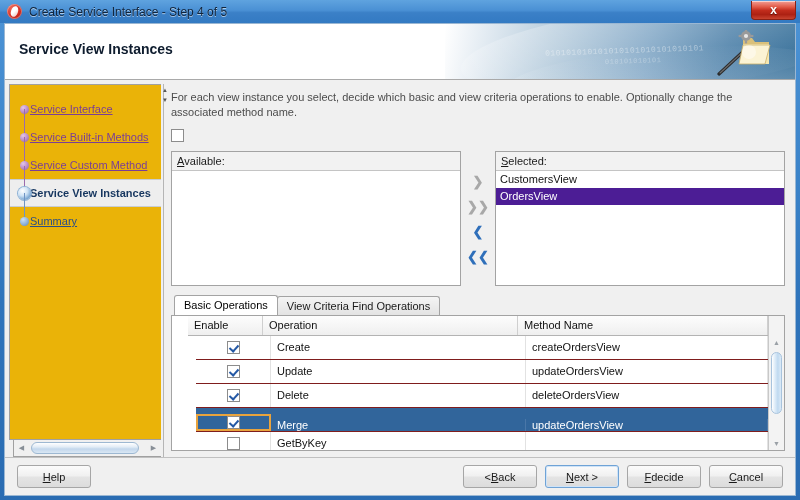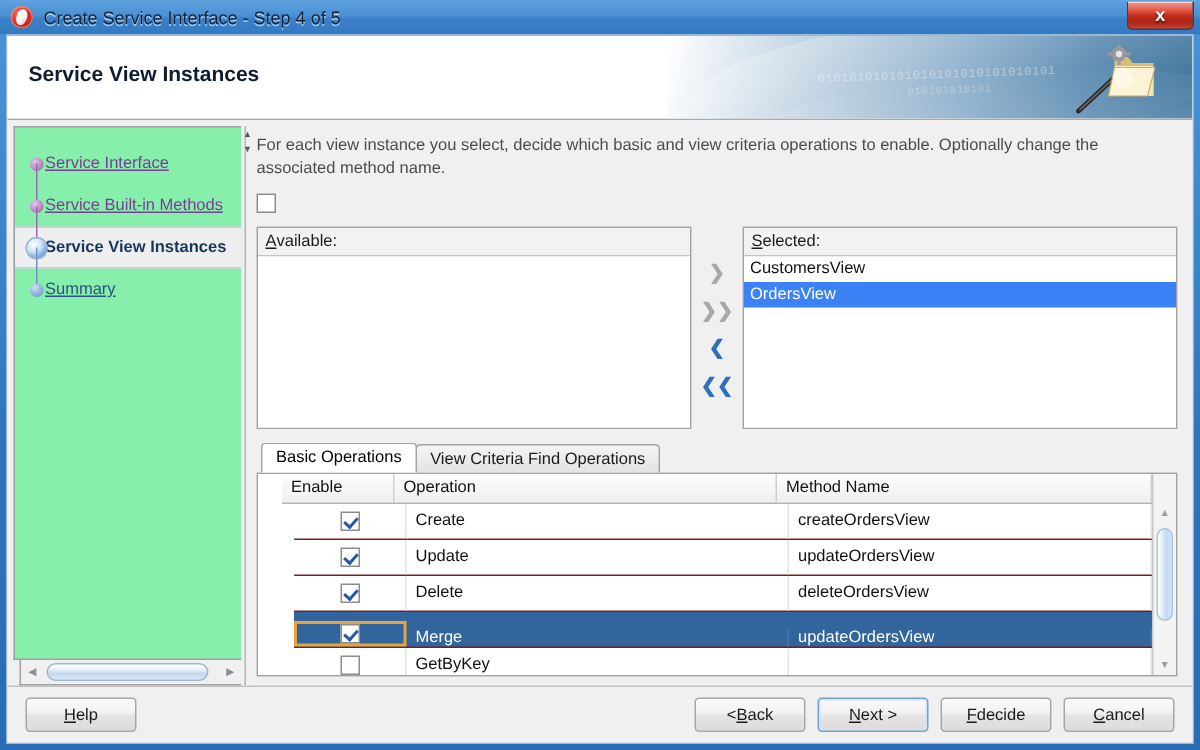--- a/index.html
+++ b/index.html
@@ -141,21 +141,21 @@
 
   
   .sidebar-wrap {
     width: 156px; flex: 0 0 auto;
     display: flex; flex-direction: column;
     background: #f0f0f0;
     padding: 4px 0 0 4px;
   }
   .sidebar {
     flex: 1 1 auto;
-    background: #86efac;
+    background: #eab308;
     border: 1px solid #a0a0a0;
     border-right: none;
     position: relative;
     overflow: hidden;
     padding-top: 10px;
   }
   .step {
     position: relative;
     height: 28px;
     display: flex; align-items: center;
@@ -304,21 +304,21 @@
     overflow: hidden;
   }
   .list-item {
     height: 17px; line-height: 17px;
     padding-left: 4px;
     font-size: 11px; color: #101010;
     white-space: nowrap;
     cursor: default;
   }
   .list-item.sel {
-    background: #3b82f6; color: #ffffff;
+    background: #4c1d95; color: #ffffff;
   }
   .xfer {
     width: 34px; flex: 0 0 auto;
     display: flex; flex-direction: column;
     align-items: center;
     padding-top: 22px;
     gap: 7px;
   }
   .xbtn {
     width: 22px; height: 18px;
@@ -505,20 +505,25 @@
         <div class="sidebar">
           <div class="step visited">
             <span class="bullet"></span>
             <span class="step-label">Service Interface</span>
           </div>
           <div class="step visited r-purple">
             <span class="rail"></span>
             <span class="bullet"></span>
             <span class="step-label">Service Built-in Methods</span>
           </div>
+          <div class="step visited r-purple">
+            <span class="rail"></span>
+            <span class="bullet"></span>
+            <span class="step-label">Service Custom Method</span>
+          </div>
           <div class="step current r-purple">
             <span class="rail"></span>
             <span class="bullet"></span>
             <span class="step-label">Service View Instances</span>
           </div>
           <div class="step future r-blue">
             <span class="rail"></span>
             <span class="bullet"></span>
             <span class="step-label">Summary</span>
           </div>

